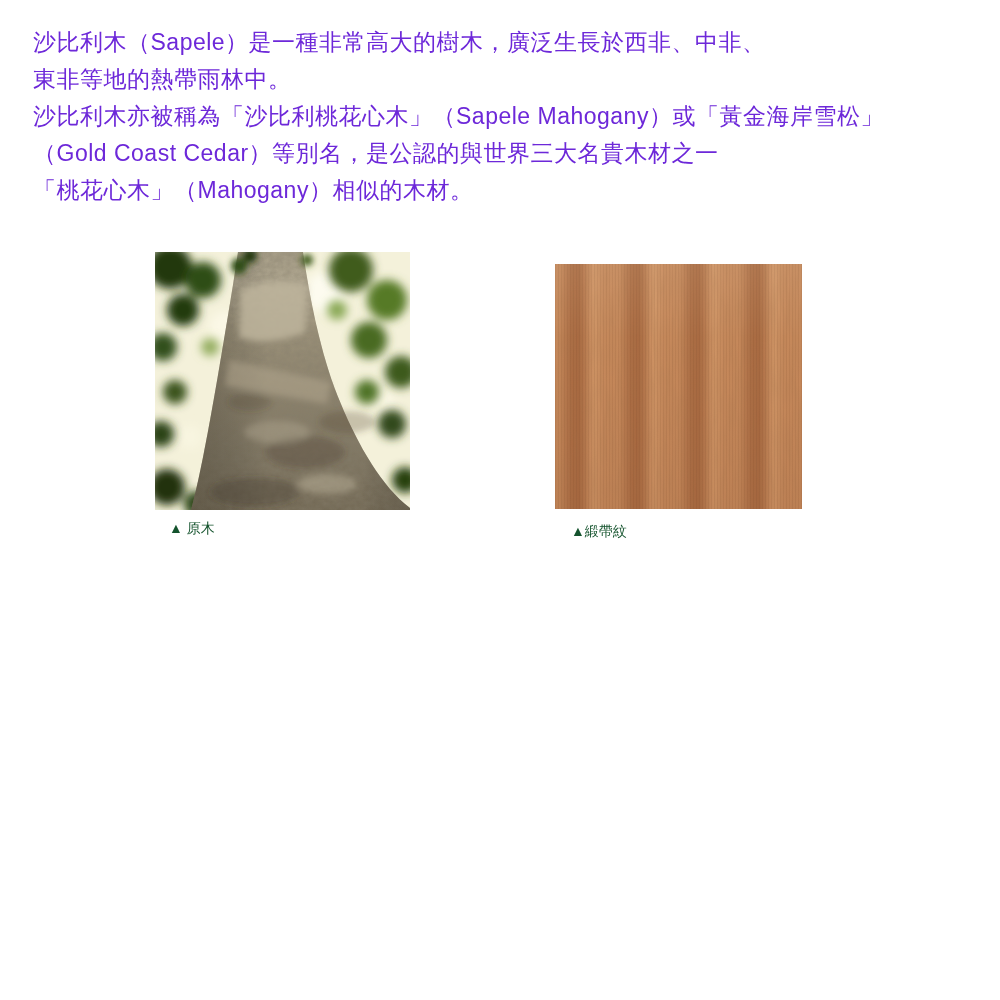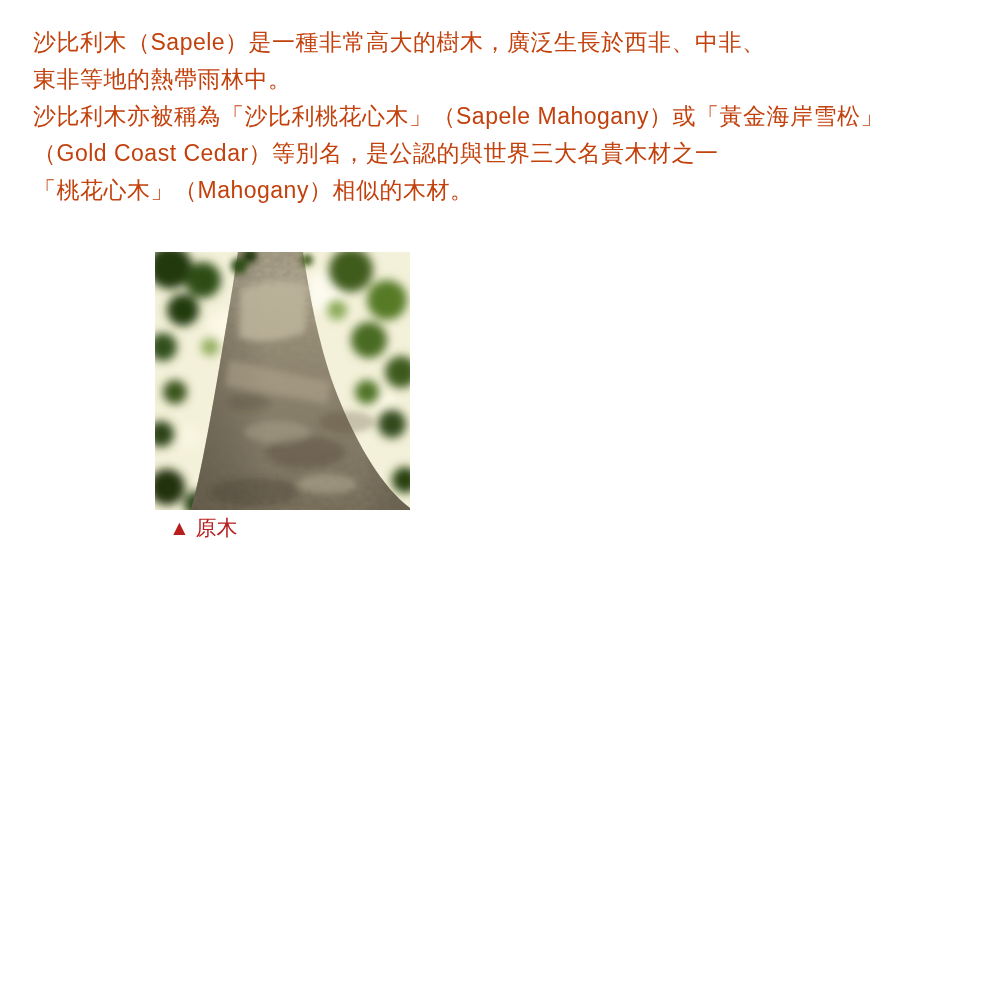--- a/index.html
+++ b/index.html
@@ -14,21 +14,21 @@
   main.doc {
     box-sizing: border-box;
     width: 1000px;
     height: 1000px;
     padding: 24px 0 0 33px;
   }
   .para {
     margin: 0;
     font-size: 23px;
     line-height: 37px;
-    color: #c2410c;
+    color: #6d28d9;
     white-space: pre-line;
     letter-spacing: 0.5px;
   }
   .para-1 { margin-bottom: 37px; }
   .para-2 { margin-bottom: 74px; }
   .para-3 { margin-bottom: 0; }
 
   .figures {
     display: flex;
     align-items: flex-start;
@@ -62,23 +62,23 @@
     background-position: 0 0, 0 0, -10px 0, -10px 0;
   }
   .photo svg { display: block; width: 100%; height: 100%; }
   .grain-overlay {
     position: absolute; left: 0; top: 0;
     width: 100%; height: 100%;
     opacity: 0.30;
     pointer-events: none;
   }
   figcaption.cap {
-    font-size: 21px;
+    font-size: 14px;
     line-height: 26px;
-    color: #b91c1c;
+    color: #14532d;
     white-space: pre;
   }
   .cap-tree  { margin-top: 5px; padding-left: 14px; }
   .cap-grain { margin-top: 9px; padding-left: 16px; }
 </style>
 </head>
 <body>
 
 <main class="doc">
 
@@ -184,15 +184,29 @@
           <g filter="url(#blur3)">
             <circle cx="84" cy="14" r="8" fill="#2f4d15"></circle>
             <circle cx="95" cy="4" r="7" fill="#24390f"></circle>
             <circle cx="152" cy="8" r="6" fill="#3f5c1e"></circle>
           </g>
         </svg>
       </div>
       <figcaption class="cap cap-tree">▲ 原木</figcaption>
     </figure>
 
+    <figure class="fig-grain">
+      <div class="photo grain-photo">
+        <svg class="grain-overlay" viewBox="0 0 247 245" preserveAspectRatio="none" aria-hidden="true">
+          <defs>
+            <filter id="grainStreaks" x="0" y="0" width="100%" height="100%">
+              <feTurbulence type="fractalNoise" baseFrequency="0.35 0.03" numOctaves="2" seed="11" result="t"></feTurbulence>
+              <feColorMatrix in="t" type="matrix" values="0 0 0 0 0.35  0 0 0 0 0.17  0 0 0 0 0.07  0 0 0 0.9 0"></feColorMatrix>
+            </filter>
+          </defs>
+          <rect x="0" y="0" width="247" height="245" filter="url(#grainStreaks)"></rect>
+        </svg>
+      </div>
+      <figcaption class="cap cap-grain">▲緞帶紋</figcaption>
+    </figure>
 
   </section>
 </main>
 
 </body></html>

